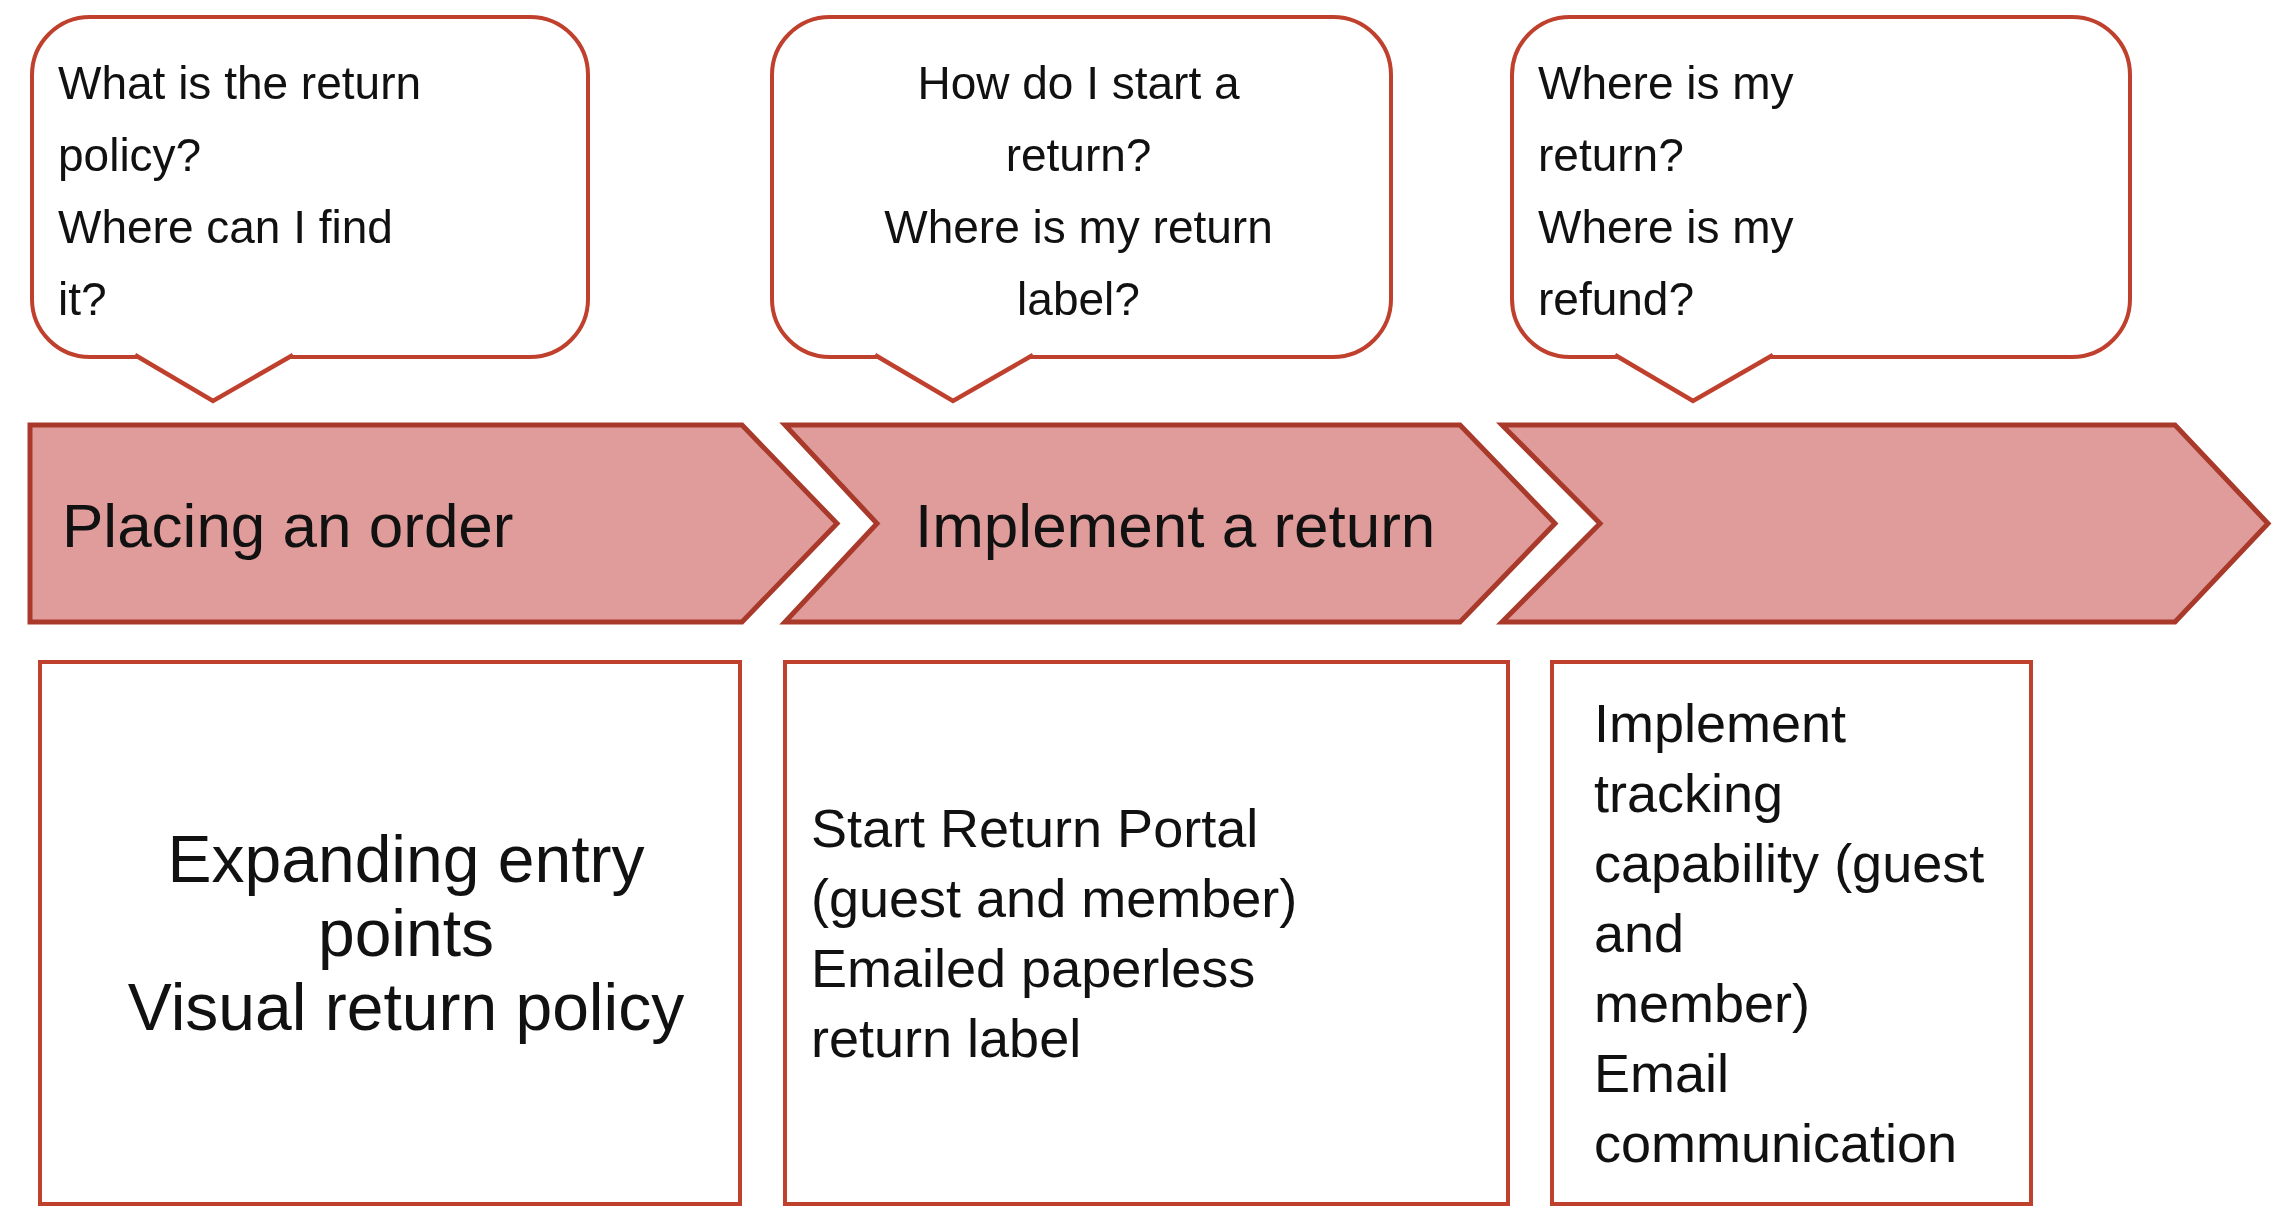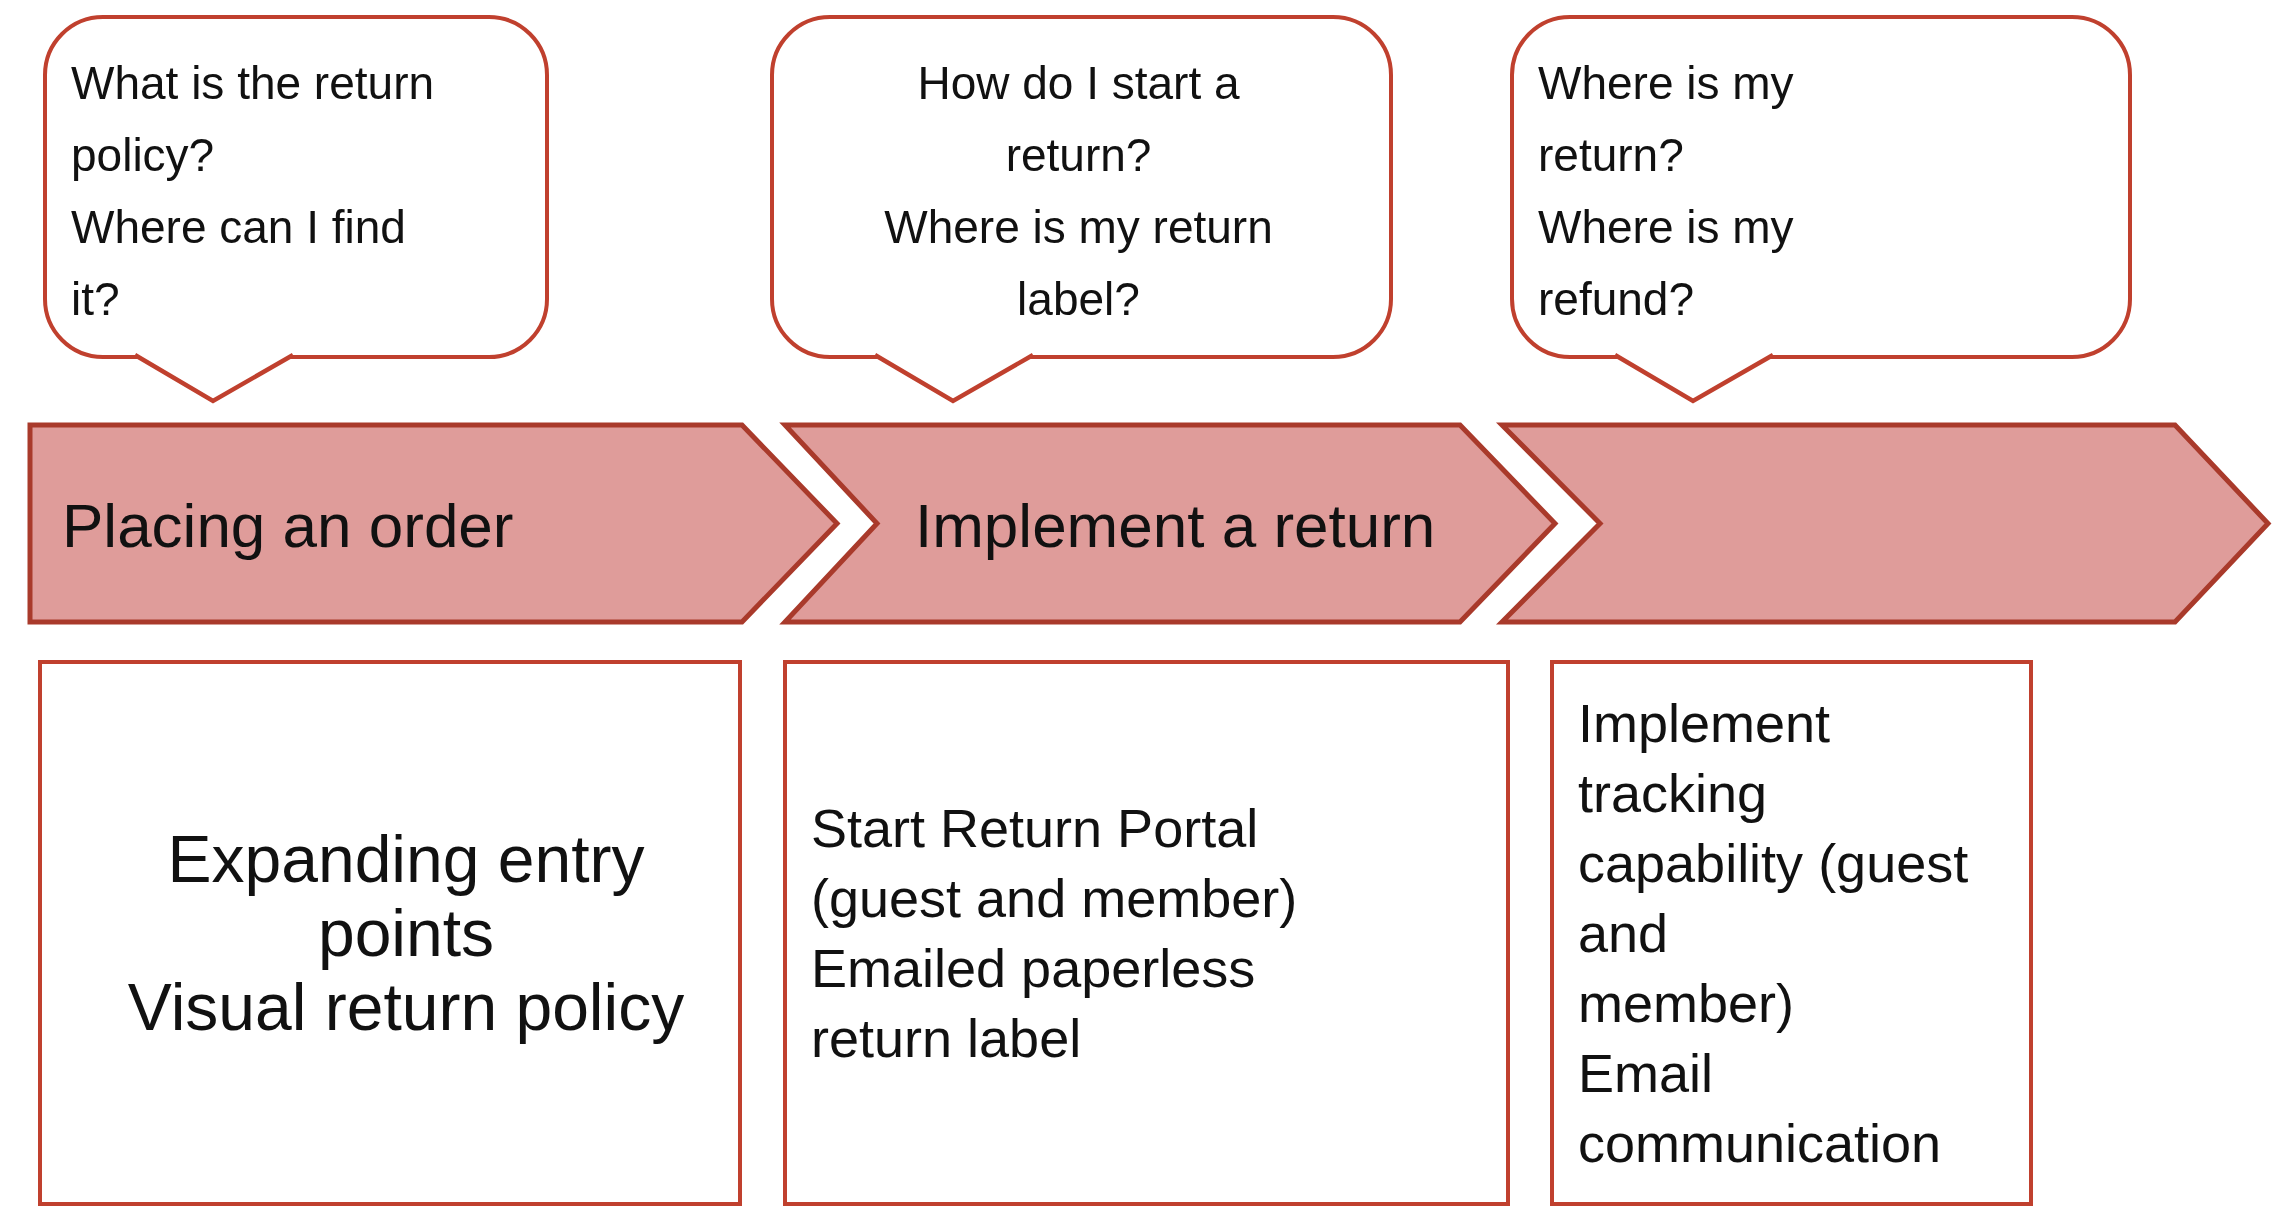--- a/index.html
+++ b/index.html
@@ -27,21 +27,21 @@
     border-radius: 60px;
     box-sizing: border-box;
   }
   .bubble-text {
     padding: 28px 30px 0 24px;
     font-size: 46px;
     line-height: 72px;
     white-space: pre-line;
     color: var(--ink, #111111);
   }
-  .bubble-1 { left: 43px;   width: 506px; }
+  .bubble-1 { left: 30px;   width: 560px; }
   .bubble-2 { left: 770px;  width: 623px; text-align: center; }
   .bubble-3 { left: 1510px; width: 622px; }
 
   .tail {
     position: absolute;
     top: 353px;
     width: 160px;
     height: 54px;
     overflow: visible;
   }
@@ -96,21 +96,21 @@
   }
   .detail-text {
     white-space: pre-line;
     color: var(--ink, #111111);
   }
   .detail-box-1 { left: 38px;   width: 704px; text-align: center; }
   .detail-box-1 .detail-text { font-size: 66px; line-height: 74px; padding-left: 32px; }
   .detail-box-2 { left: 783px;  width: 727px; }
   .detail-box-2 .detail-text { font-size: 54px; line-height: 70px; padding-left: 24px; }
   .detail-box-3 { left: 1550px; width: 483px; }
-  .detail-box-3 .detail-text { font-size: 54px; line-height: 70px; padding-left: 24px; }
+  .detail-box-3 .detail-text { font-size: 54px; line-height: 70px; padding-left: 40px; }
 </style>
 </head>
 <body>
 
 <div class="canvas">
 
   <div class="bubble bubble-1">
     <div class="bubble-text">What is the return
 policy?
 Where can I find

